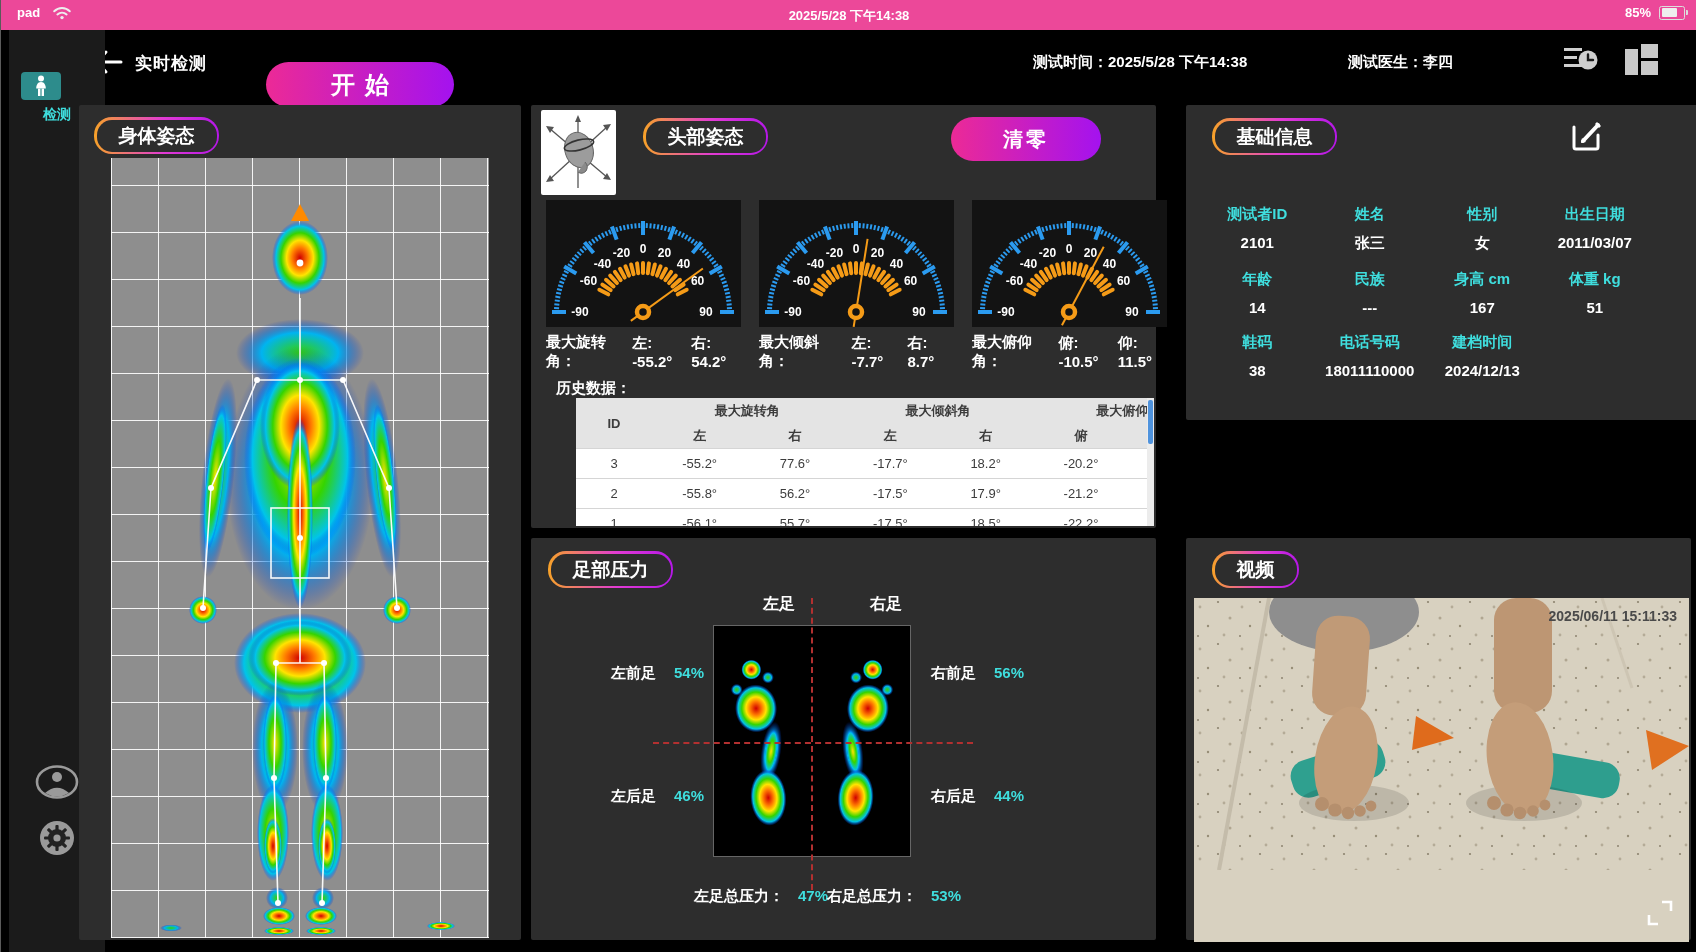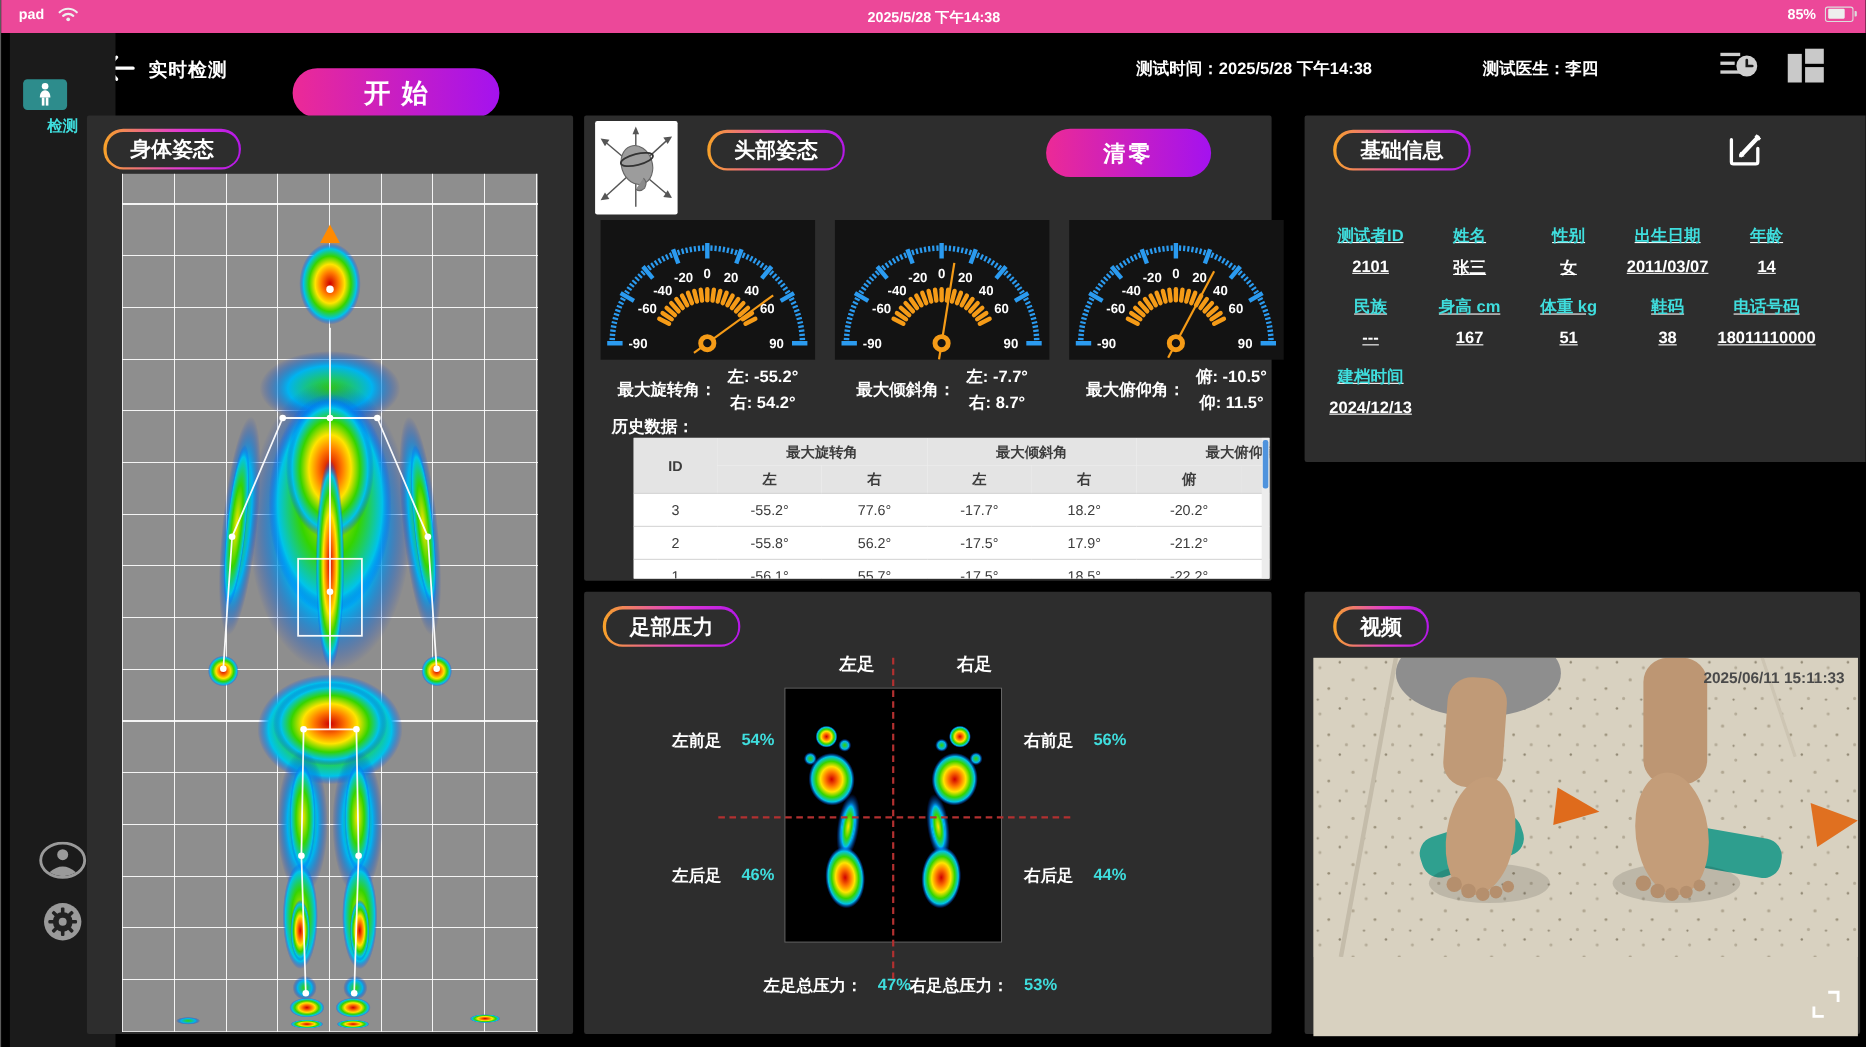--- a/index.html
+++ b/index.html
@@ -48,42 +48,42 @@
 
   
   .ref-img{position:absolute;left:10px;top:5px;width:75px;height:85px;background:#fff;border-radius:2px;}
   .clear-btn{position:absolute;left:420px;top:12px;width:150px;height:44px;border:none;border-radius:22px;
     background:linear-gradient(90deg,#ec2a96,#a412ef);color:#fff;font-size:20px;font-weight:bold;letter-spacing:3px;cursor:pointer;}
   #gauges{position:absolute;left:15px;top:95px;display:flex;gap:18px;}
   .gauge-box{width:195px;height:127px;background:#131313;}
   #gsums{position:absolute;left:15px;top:228px;display:flex;}
   .gsum{width:195px;margin-right:18px;display:flex;align-items:center;justify-content:center;gap:10px;}
   .gsum-label{font-size:15px;font-weight:bold;}
-  .gsum-lines{display:flex;flex-direction:column;gap:5px;font-size:15px;font-weight:bold;align-items:center;}
+  .gsum-lines{display:flex;flex-direction:row;gap:5px;font-size:15px;font-weight:bold;}
   .hist-label{position:absolute;left:25px;top:274px;font-size:15px;font-weight:bold;}
   .table-wrap{position:absolute;left:45px;top:293px;width:578px;height:128px;overflow:hidden;background:#fff;}
   table.hist{border-collapse:collapse;width:648px;table-layout:fixed;font-size:13px;color:#3c3c3c;}
   table.hist th{background:#e4e4e4;font-weight:bold;height:23px;text-align:center;}
   table.hist td{height:27px;text-align:center;border-top:1px solid #d5d5d5;background:#fff;}
   table.hist .id-col{width:74px;}
   .scrollbar{position:absolute;right:0;top:0;width:7px;height:100%;background:#ececec;}
   .scrollbar .thumb{position:absolute;left:1px;top:2px;width:5px;height:44px;background:#4f93dd;border-radius:2px;cursor:pointer;}
 
   
   .foot-head{position:absolute;top:56px;font-size:16px;font-weight:bold;margin-left:24px;}
   .foot-box{position:absolute;left:182px;top:87px;width:196px;height:230px;background:#000;border:1px solid #666;}
   .dash-v{position:absolute;left:280px;top:60px;width:0;height:292px;border-left:2px dashed #b23030;z-index:3;}
   .dash-h{position:absolute;left:122px;top:204px;width:320px;height:0;border-top:2px dashed #b23030;z-index:3;}
   .fmetric{position:absolute;display:flex;gap:18px;font-size:15px;font-weight:bold;white-space:nowrap;}
   .cyan{color:#3fdede;}
   .ftotal{position:absolute;top:349px;display:flex;gap:14px;font-size:15px;font-weight:bold;white-space:nowrap;}
 
   
   .edit-btn{position:absolute;left:384px;top:14px;width:34px;height:34px;cursor:pointer;}
-  #info-fields{position:absolute;left:15px;top:100px;width:450px;display:grid;grid-template-columns:1fr 1fr 1fr 1fr 1fr;row-gap:0;text-decoration:underline;}
+  #info-fields{position:absolute;left:15px;top:100px;width:450px;display:grid;grid-template-columns:1fr 1fr 1fr 1fr;row-gap:0;}
   .field{text-align:center;margin-bottom:17px;}
   .flabel{color:#3fdede;font-size:15px;font-weight:bold;margin-bottom:10px;}
   .fvalue{color:#fff;font-size:15px;font-weight:bold;}
 
   
   .video-area{position:absolute;left:8px;top:60px;width:495px;height:344px;overflow:hidden;background:#d8d1c0;}
   .vid-ts{position:absolute;right:12px;top:10px;font-size:14px;font-weight:bold;color:#4a4a4a;z-index:2;}
   .expand-ico{position:absolute;right:10px;bottom:10px;width:34px;height:34px;cursor:pointer;z-index:2;}
 
   .g-num{font:bold 12px "Liberation Sans","DejaVu Sans",sans-serif;fill:#fff;}

